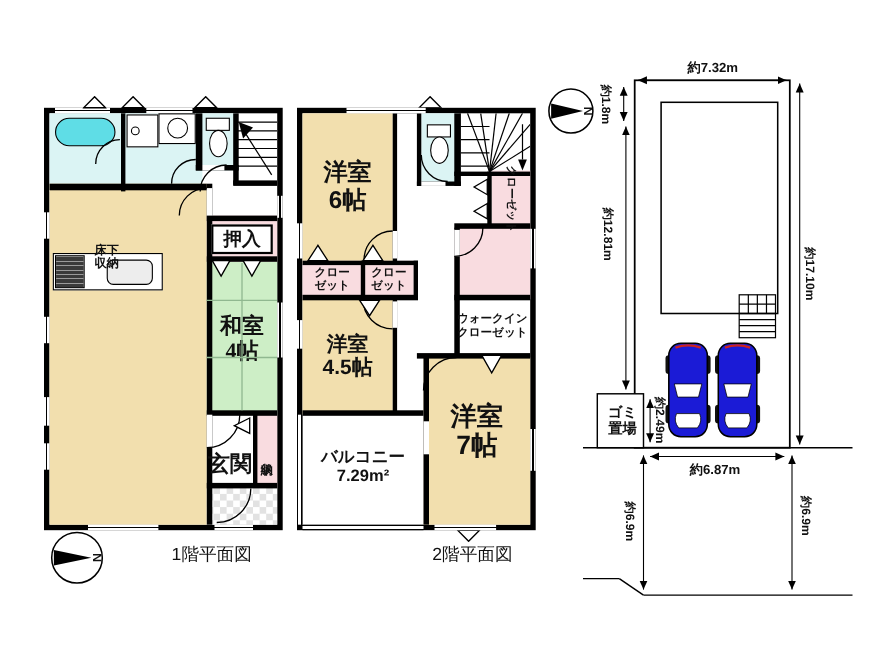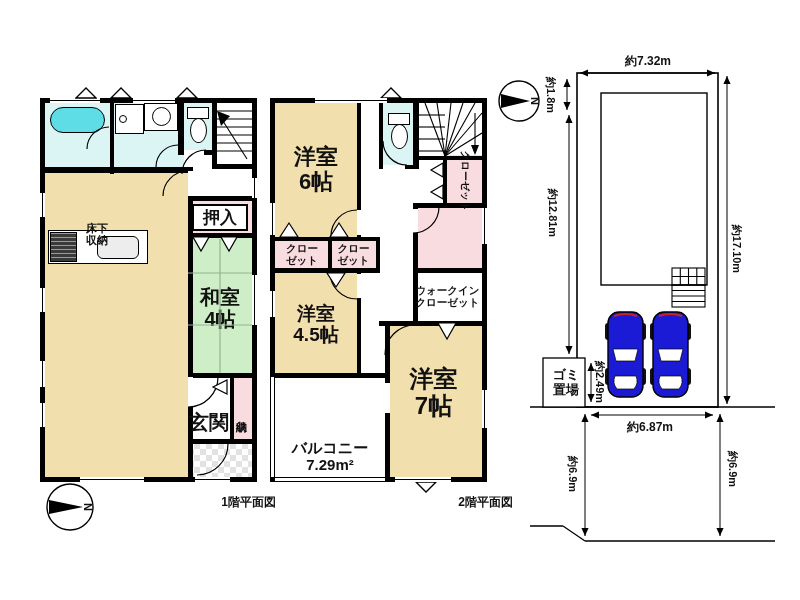--- a/index.html
+++ b/index.html
@@ -18,21 +18,21 @@
   .lbl{position:absolute;display:flex;align-items:center;justify-content:center;text-align:center;
        white-space:pre-line;font-weight:bold;line-height:1.12;color:#111;}
   .fix{position:absolute;box-sizing:border-box;border:1.6px solid #000;background:#fff;}
   .tan{background:#f2dfae;} .grn{background:#cdeec6;} .pnk{background:#f9dce0;} .cyn{background:#dbf4f4;}
   .porch{background:repeating-conic-gradient(#e2e2e2 0% 25%, #ffffff 0% 50%);background-size:12px 12px;}
   .vlbl{position:absolute;writing-mode:vertical-rl;text-orientation:upright;font-weight:bold;
         display:flex;align-items:center;justify-content:center;}
   .rot{display:flex;align-items:center;justify-content:center;}
   .rot span{transform:rotate(90deg);white-space:nowrap;font-weight:bold;}
   .ovl{position:absolute;left:0;top:0;pointer-events:none;}
-  .cap{position:absolute;font-size:12px;font-weight:bold;text-align:right;}
+  .cap{position:absolute;font-size:16px;font-weight:normal;text-align:left;}
   svg text{font-family:"Liberation Sans","DejaVu Sans",sans-serif;font-weight:bold;fill:#111;}
 </style>
 </head>
 <body>
 
 <div class="canvas">
 
   <div class="plan" style="left:40px;top:98px;">
 
     <div class="room cyn" style="left:0;top:0;width:68px;height:71px;"></div>
@@ -79,21 +79,21 @@
     <div class="fix" style="left:107px;top:4px;width:19px;height:19px;border-radius:50%;border-width:1.2px;"></div>
     <div class="fix" style="left:142px;top:4px;width:22px;height:12px;"></div>
     <div class="fix" style="left:145px;top:15px;width:17px;height:25px;border-radius:50%;"></div>
     <div class="fix" style="left:3px;top:127px;width:100px;height:34px;"></div>
     <div class="fix" style="left:5px;top:129px;width:27px;height:30px;background:repeating-linear-gradient(0deg,#3a3a3a 0 3px,#9a9a9a 3px 4px);"></div>
     <div class="fix" style="left:52px;top:133px;width:42px;height:23px;border-radius:6px;background:#ededed;"></div>
 
     <div class="lbl" style="left:22px;top:117px;width:60px;height:28px;font-size:11px;">床下
 収納</div>
     <div class="lbl" style="left:147px;top:101px;width:56px;height:27px;font-size:17px;background:#fff;border:2px solid #000;box-sizing:border-box;">押入</div>
-    <div class="lbl" style="left:143px;top:175px;width:64px;height:60px;font-size:20px;">和室
+    <div class="lbl" style="left:143px;top:175px;width:64px;height:60px;font-size:20px;font-family:Liberation Serif, serif;">和室
 4帖</div>
     <div class="vlbl" style="left:186px;top:283px;width:20px;height:52px;font-size:11px;">収納</div>
     <div class="lbl" style="left:141px;top:304px;width:46px;height:30px;font-size:20px;">玄関</div>
 
     <svg class="ovl" width="207" height="374" viewBox="0 0 207 374">
       <g stroke="#90b890" stroke-width="1.2">
         <line x1="175" y1="136" x2="175" y2="270"></line>
           <line x1="143" y1="170" x2="207" y2="170"></line>
           <line x1="143" y1="222" x2="207" y2="222"></line>
       </g>
@@ -203,21 +203,21 @@
 ゼット</div>
     <div class="rot abs" style="left:172px;top:52px;width:35px;height:52px;">
         <span style="font-size:10px;">クローゼット</span>
       </div>
     <div class="lbl" style="left:138px;top:172px;width:69px;height:44px;font-size:10.5px;">ウォークイン
 クローゼット</div>
     <div class="lbl" style="left:0;top:192px;width:82px;height:58px;font-size:19px;">洋室
 4.5帖</div>
     <div class="lbl" style="left:110px;top:252px;width:97px;height:76px;font-size:24px;">洋室
 7帖</div>
-    <div class="lbl" style="left:0;top:298px;width:110px;height:48px;font-size:15px;margin-top:32px;">バルコニー
+    <div class="lbl" style="left:0;top:298px;width:110px;height:48px;font-size:15px;">バルコニー
 7.29m²</div>
 
     <svg class="ovl" width="207" height="374" viewBox="0 0 207 374">
       <g stroke="#000" stroke-width="1.1" fill="none">
         <line x1="144" y1="12" x2="170" y2="12"></line>
           <line x1="144" y1="24" x2="170" y2="24"></line>
         <line x1="144" y1="36" x2="170" y2="36"></line>
           <line x1="144" y1="48" x2="170" y2="48"></line>
         <line x1="170" y1="53" x2="150" y2="0"></line>
           <line x1="170" y1="53" x2="162" y2="0"></line>

